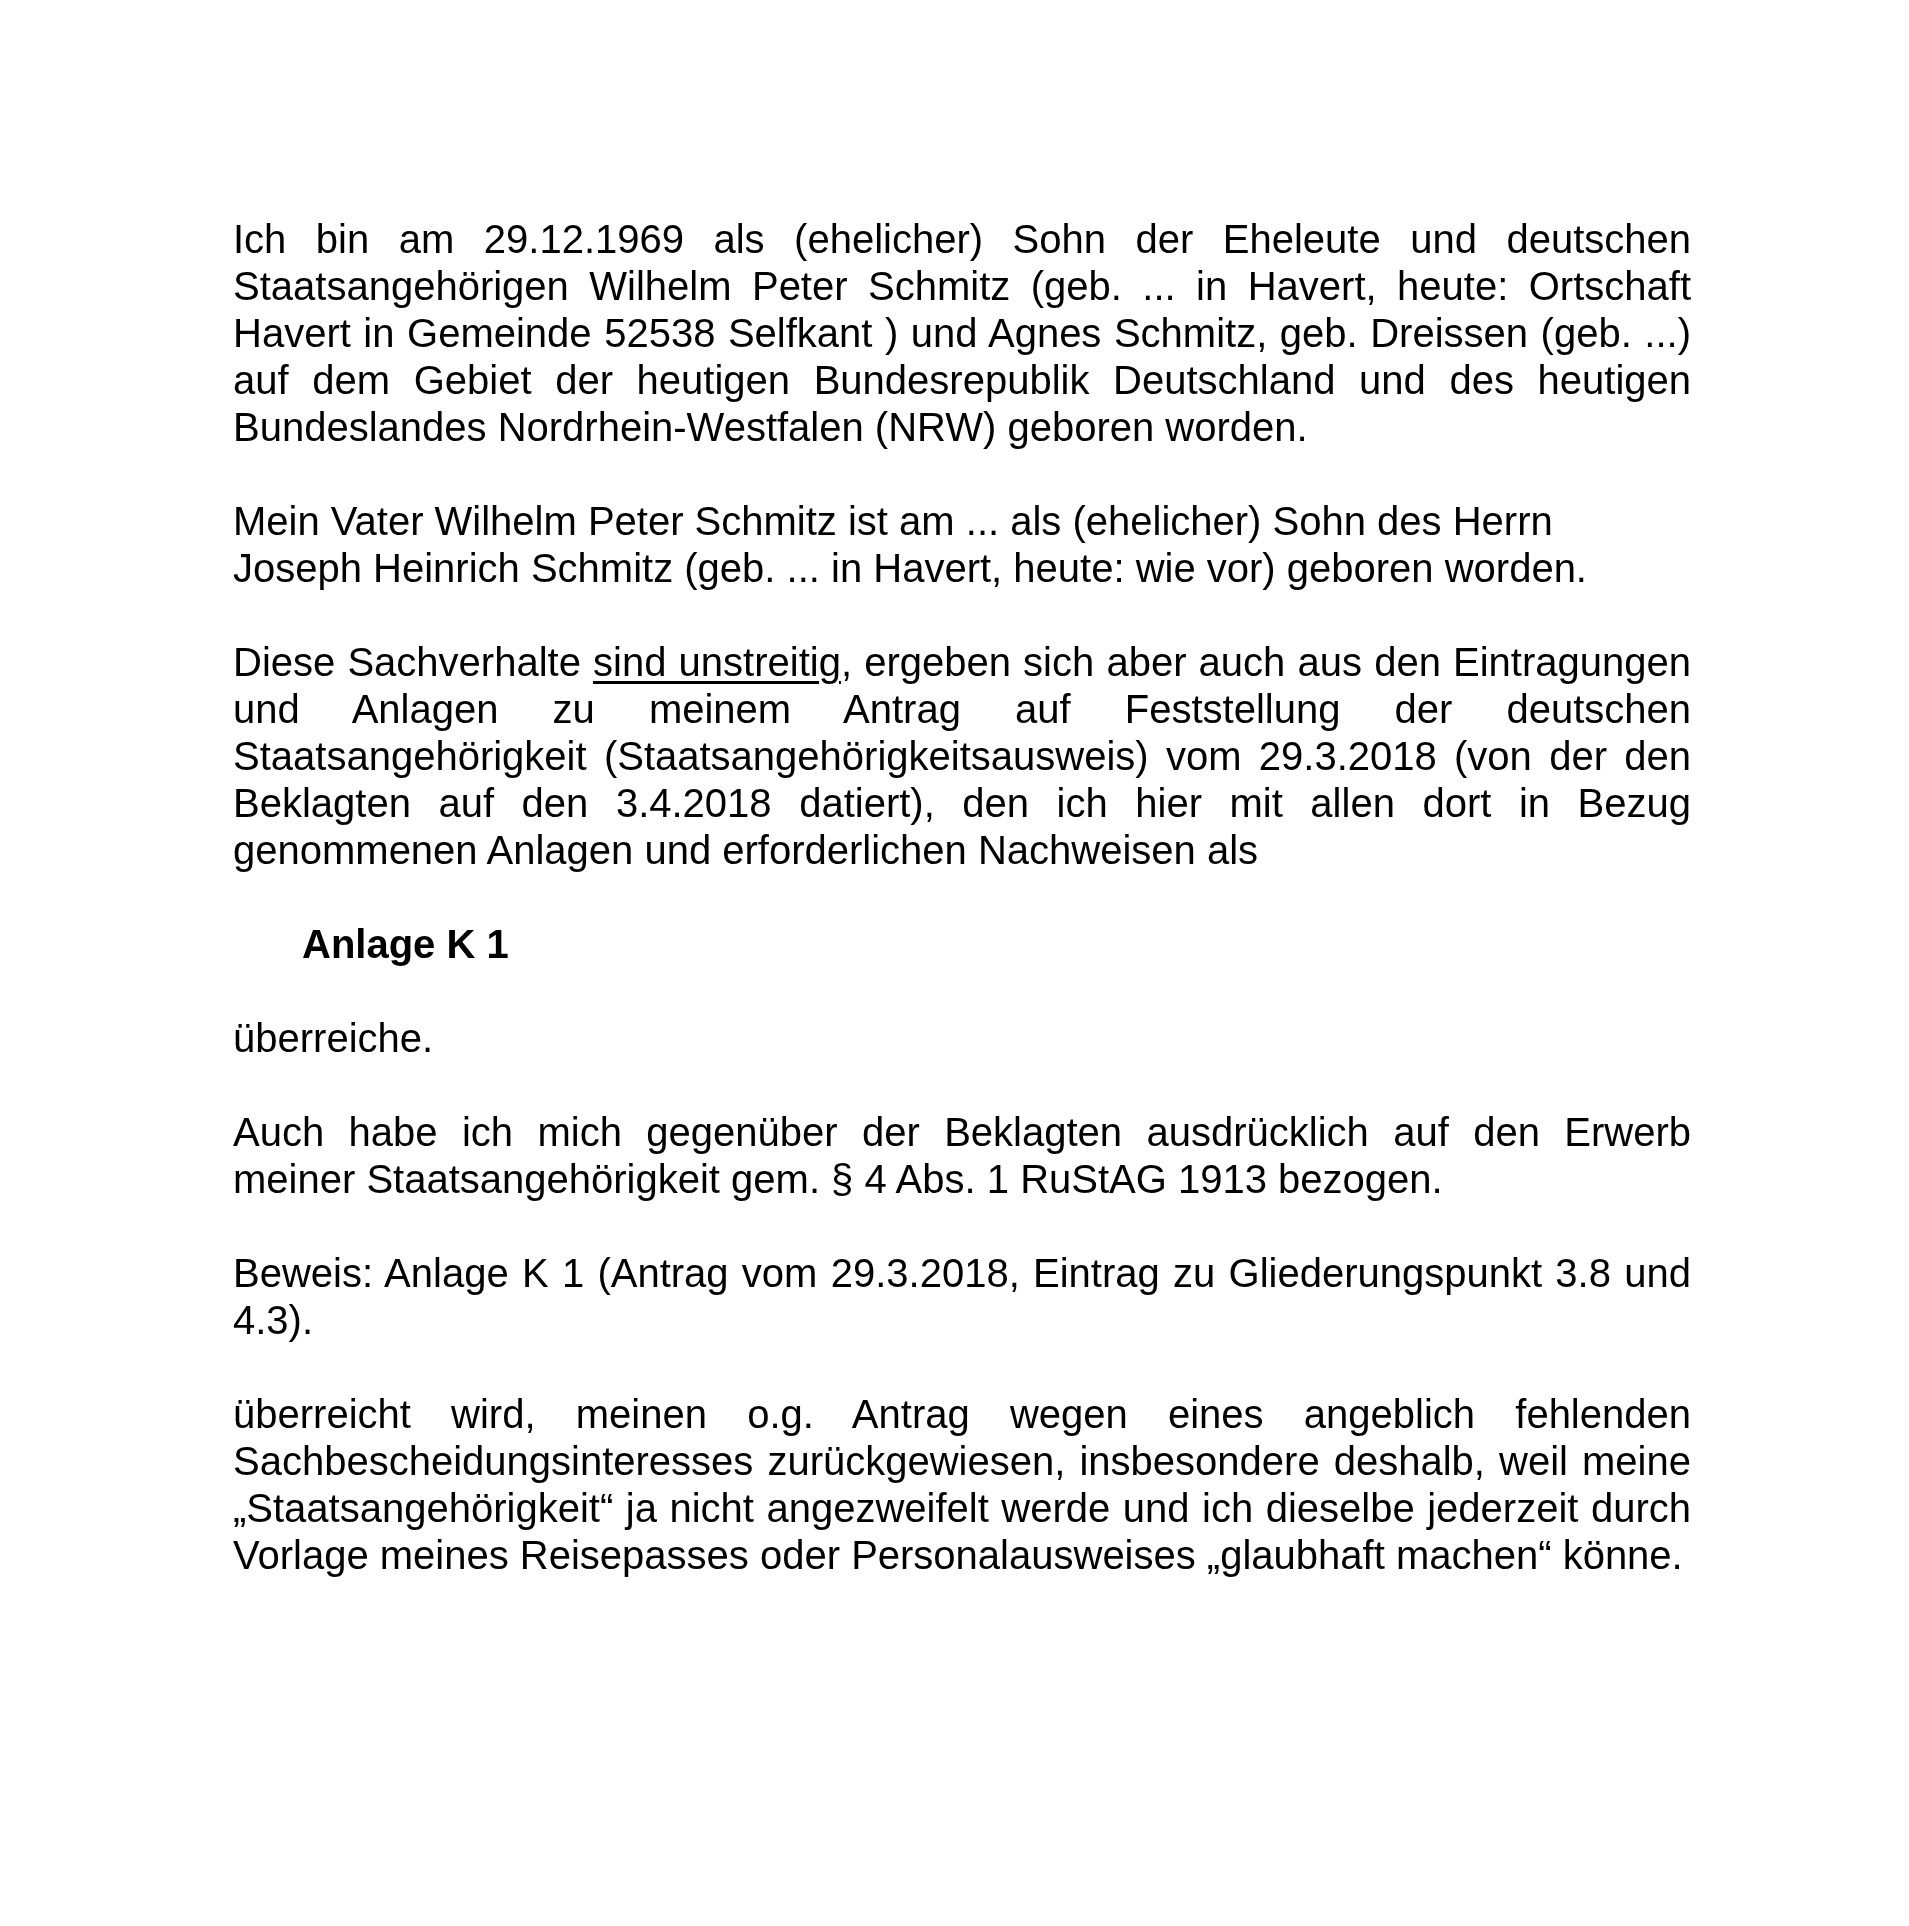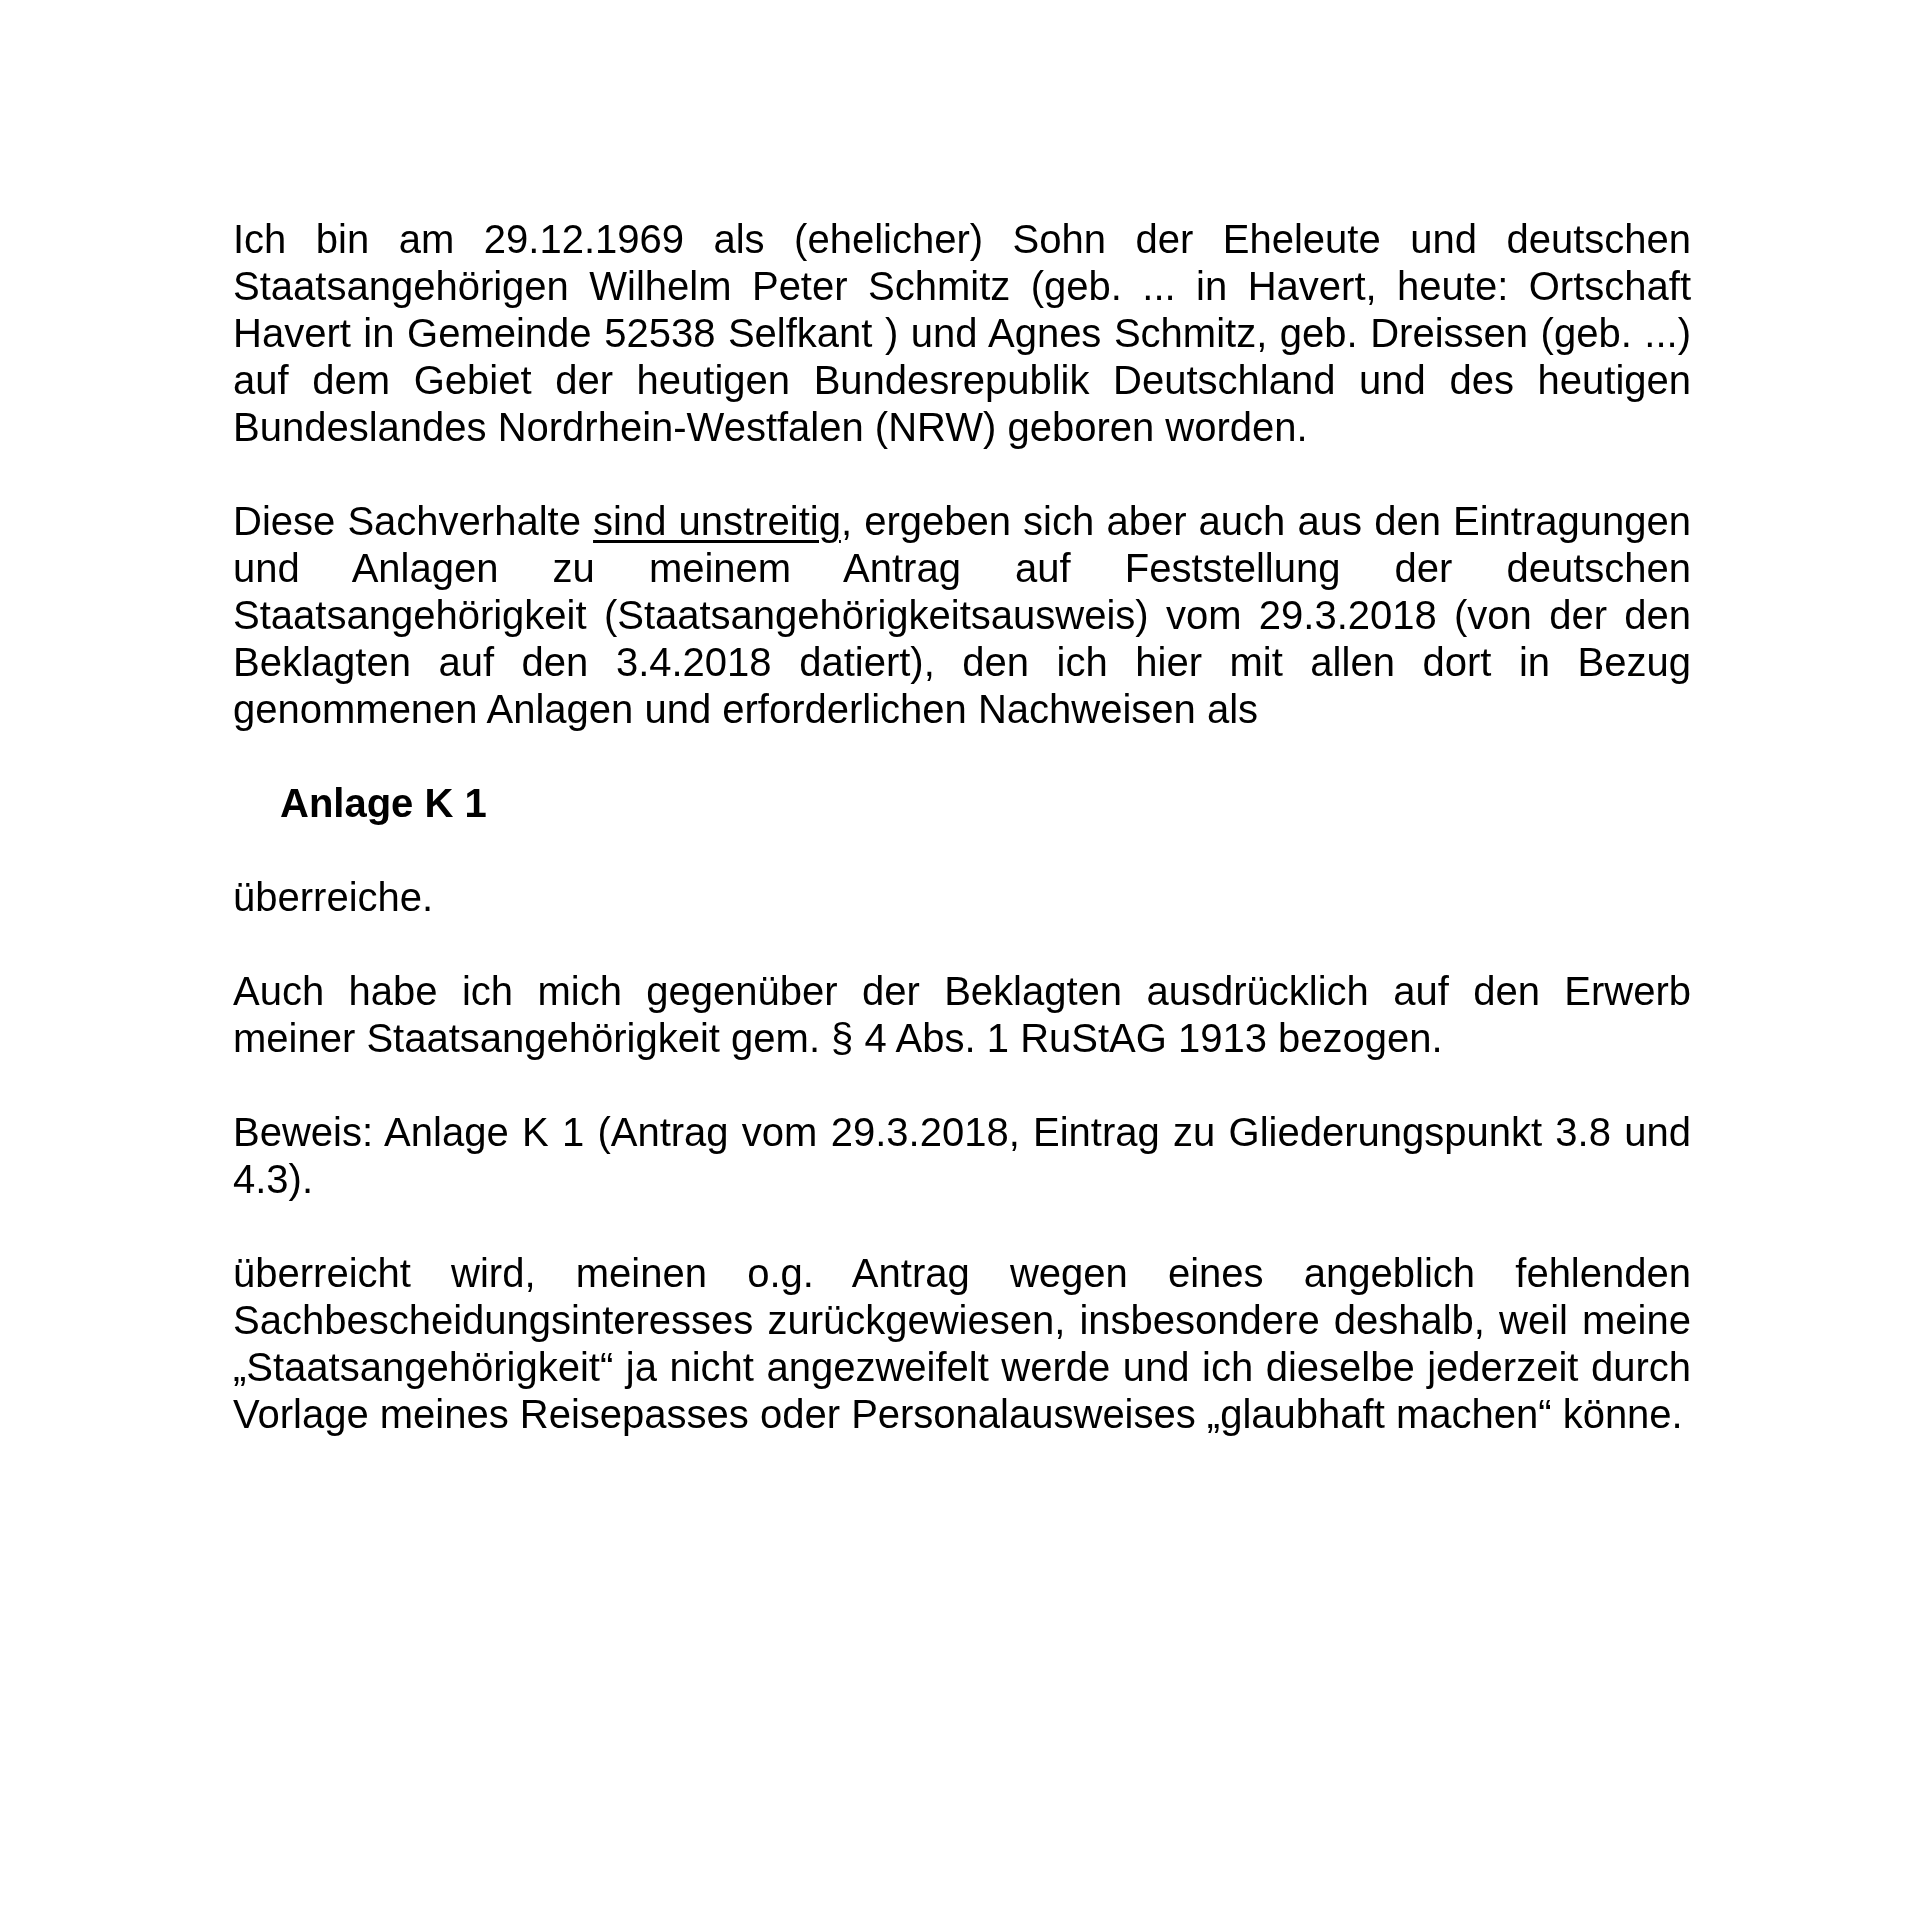--- a/index.html
+++ b/index.html
@@ -10,30 +10,31 @@
     top: 216px;
     width: 1461px;
     font-family: "Liberation Sans", sans-serif;
     font-size: 40px;
     line-height: 47px;
     color: #000000;
   }
   .para { margin: 0 0 47px 3px; text-align: justify; text-align-last: left; }
   .para.left { text-align: left; }
   .anlage {
-    margin: 0 0 47px 50px;
+    margin: 0 0 47px 72px;
     font-weight: bold;
   }
   .underline { text-decoration: underline; text-decoration-thickness: 3.1px; text-underline-offset: 5.4px; }
 </style>
 </head>
 <body>
 
 <div class="page">
   <p class="para">Ich bin am 29.12.1969 als (ehelicher) Sohn der Eheleute und deutschen Staatsangehörigen Wilhelm Peter Schmitz (geb. ... in Havert, heute: Ortschaft Havert in Gemeinde 52538 Selfkant ) und Agnes Schmitz, geb. Dreissen (geb. ...) auf dem Gebiet der heutigen Bundesrepublik Deutschland und des heutigen Bundeslandes Nordrhein-Westfalen (NRW) geboren worden.</p>
+  <p class="para left">Mein Vater Wilhelm Peter Schmitz ist am ... als (ehelicher) Sohn des Herrn Joseph Heinrich Schmitz (geb. ... in Havert, heute: wie vor) geboren worden.</p>
   <p class="para"><span>Diese Sachverhalte </span><span class="underline">sind unstreitig</span><span>, ergeben sich aber auch aus den Eintragungen und Anlagen zu meinem Antrag auf Feststellung der deutschen Staatsangehörigkeit (Staatsangehörigkeitsausweis) vom 29.3.2018 (von der den Beklagten auf den 3.4.2018 datiert), den ich hier mit allen dort in Bezug genommenen Anlagen und erforderlichen Nachweisen als</span></p>
   <p class="anlage">Anlage K 1</p>
   <p class="para left">überreiche.</p>
   <p class="para">Auch habe ich mich gegenüber der Beklagten ausdrücklich auf den Erwerb meiner Staatsangehörigkeit gem. § 4 Abs. 1 RuStAG 1913 bezogen.</p>
   <p class="para">Beweis: Anlage K 1 (Antrag vom 29.3.2018, Eintrag zu Gliederungspunkt 3.8 und 4.3).</p>
   <p class="para">überreicht wird, meinen o.g. Antrag wegen eines angeblich fehlenden Sachbescheidungsinteresses zurückgewiesen, insbesondere deshalb, weil meine „Staatsangehörigkeit“ ja nicht angezweifelt werde und ich dieselbe jederzeit durch Vorlage meines Reisepasses oder Personalausweises „glaubhaft machen“ könne.</p>
 
 </div>
 
 

